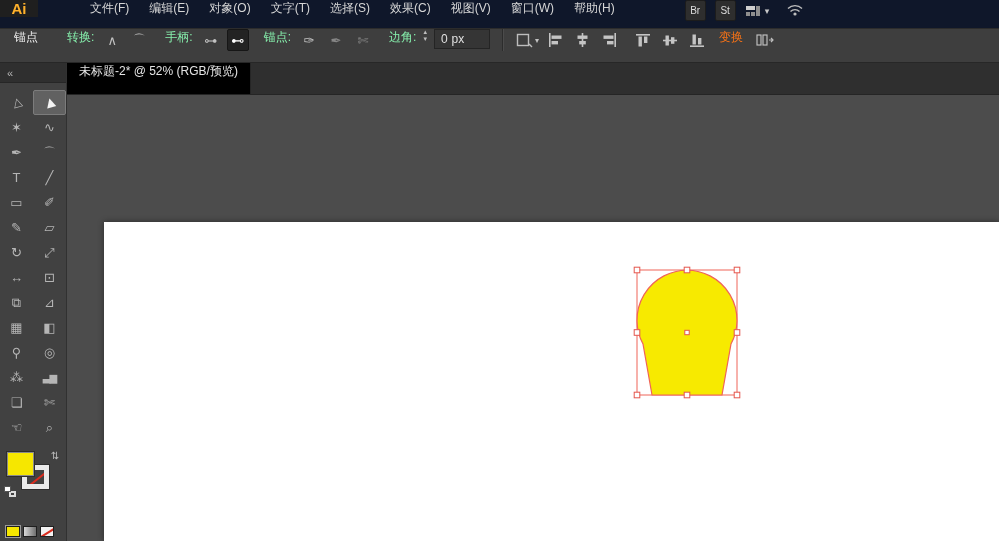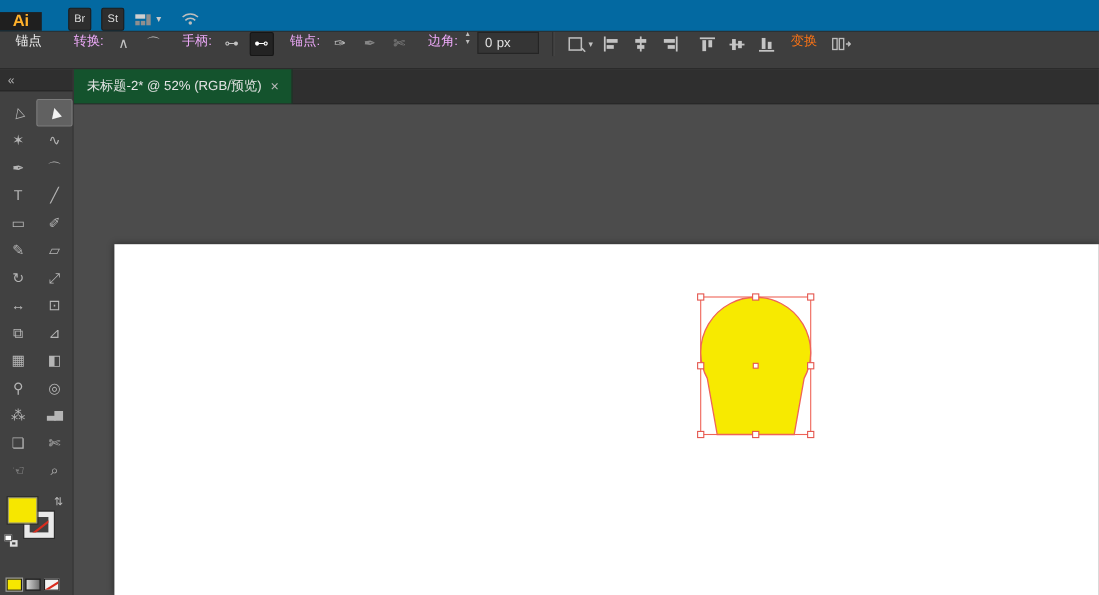--- a/index.html
+++ b/index.html
@@ -6,55 +6,55 @@
   html,body { width:999px; height:541px; overflow:hidden; }
   body {
     position:relative;
     background:#4c4c4c;
     font-family:"Liberation Sans","DejaVu Sans",sans-serif;
     font-size:12px; color:#c9c9c9;
     user-select:none;
   }
 
   
-  .menu-bar{position:absolute;top:0;left:0;right:0;height:29px;background:#0369a1;
-    display:flex;align-items:flex-end;border-bottom:1px solid #2c2c2c;}
+  .menu-bar{position:absolute;top:0;left:0;right:0;height:29px;background:#0f172a;
+    display:flex;align-items:flex-start;border-bottom:1px solid #2c2c2c;gap:36px;}
   .ai-logo{width:38px;display:flex;align-items:center;justify-content:center;
     background:#1f1f1f;color:#ffb12b;font-weight:bold;font-size:15px;}
   .menu-items{display:flex;align-items:stretch;margin-left:6px;}
   .menu-item{padding:0 10px;display:flex;align-items:center;color:#d6d6d6;cursor:default;}
   .menu-right{display:flex;align-items:center;gap:9px;margin-left:24px;}
   .badge{width:21px;height:21px;background:#2e2e2e;border:1px solid #1c1c1c;color:#dcdcdc;
     display:flex;align-items:center;justify-content:center;font-size:10px;border-radius:2px;}
   .ws{display:flex;align-items:center;gap:4px;color:#c9c9c9;}
   .icon-svg{display:block;}
 
   
   .control-bar{position:absolute;top:29px;left:0;right:0;height:34px;background:#3e3e3e;
     border-bottom:1px solid #272727;display:flex;align-items:flex-start;padding-left:14px;gap:5px;}
   .cb-context{color:#ececec;margin-right:14px;}
-  .cb-label{color:#f0abfc;margin-left:10px;margin-right:2px;white-space:nowrap;}
+  .cb-label{color:#86efac;margin-left:10px;margin-right:2px;white-space:nowrap;}
   .cb-btn{min-width:22px;height:22px;display:flex;align-items:center;justify-content:center;
     color:#c2c2c2;font-size:13px;border-radius:2px;border:1px solid transparent;}
   .cb-btn.pressed{background:#232323;border-color:#161616;color:#ffffff;}
   .cb-btn.dim{opacity:.55;}
   .vsep{width:1px;height:22px;background:#2c2c2c;margin:0 7px;box-shadow:1px 0 0 #4b4b4b;}
   .spinner{display:flex;flex-direction:column;justify-content:center;line-height:6px;
     font-size:7px;color:#bdbdbd;margin-right:2px;}
   .spinner span{height:7px;display:block;}
   .corner-box{display:flex;align-items:center;gap:4px;height:20px;width:56px;
     background:#353535;border:1px solid #242424;padding:0 6px;color:#e0e0e0;}
   .align-svg{display:block;}
   .cb-text-btn{color:#f97316;margin:0 6px;}
 
   
   .tab-bar{position:absolute;top:63px;left:67px;right:0;height:32px;background:#2f2f2f;
     display:flex;align-items:stretch;border-bottom:1px solid #252525;}
-  .doc-tab{background:#14532d;display:flex;align-items:center;gap:8px;padding:0 12px;
-    color:#e4e4e4;border-right:1px solid #262626;}
+  .doc-tab{background:#000000;display:flex;align-items:center;gap:20px;padding:0 12px;
+    color:#e4e4e4;border-right:1px solid #262626;flex-direction:column;}
   .tab-close{color:#b9b9b9;font-size:13px;}
 
   
   .toolbar{position:absolute;top:63px;left:0;width:67px;bottom:0;background:#414141;
     border-right:1px solid #313131;}
   .toolbar-header{height:20px;background:#2f2f2f;color:#b5b5b5;font-size:11px;
     display:flex;align-items:center;padding:0 7px;border-bottom:1px solid #262626;}
   .tools{display:grid;grid-template-columns:33px 33px;justify-content:center;margin-top:7px;}
   .tool{height:25px;display:flex;align-items:center;justify-content:center;color:#b5b5b5;
     font-size:13px;line-height:1;}
@@ -90,20 +90,31 @@
   .shape-svg .bbox{fill:none;stroke:#ef6458;stroke-width:1;}
   .shape-svg .shape-path{fill:#f7ea00;stroke:#ef6458;stroke-width:1.2;}
   .shape-svg .handle{fill:#ffffff;stroke:#e4564e;stroke-width:1;}
   .shape-svg .center-pt{fill:#ffffff;stroke:#e4564e;stroke-width:1;}
 </style>
 </head>
 <body>
 
 <div class="menu-bar">
   <div class="ai-logo">Ai</div>
+  <div class="menu-items">
+    <div class="menu-item">文件(F)</div>
+    <div class="menu-item">编辑(E)</div>
+    <div class="menu-item">对象(O)</div>
+    <div class="menu-item">文字(T)</div>
+    <div class="menu-item">选择(S)</div>
+    <div class="menu-item">效果(C)</div>
+    <div class="menu-item">视图(V)</div>
+    <div class="menu-item">窗口(W)</div>
+    <div class="menu-item">帮助(H)</div>
+  </div>
   <div class="menu-right">
     <div class="badge">Br</div>
     <div class="badge">St</div>
     <div class="ws">
       <svg class="icon-svg" width="16" height="14" viewBox="0 0 16 14">
         <rect x="1" y="2" width="9" height="4" fill="#cfcfcf"></rect>
         <rect x="1" y="8" width="4" height="4" fill="#8f8f8f"></rect>
         <rect x="6" y="8" width="4" height="4" fill="#8f8f8f"></rect>
         <rect x="11" y="2" width="4" height="10" fill="#8f8f8f"></rect>
       </svg>

